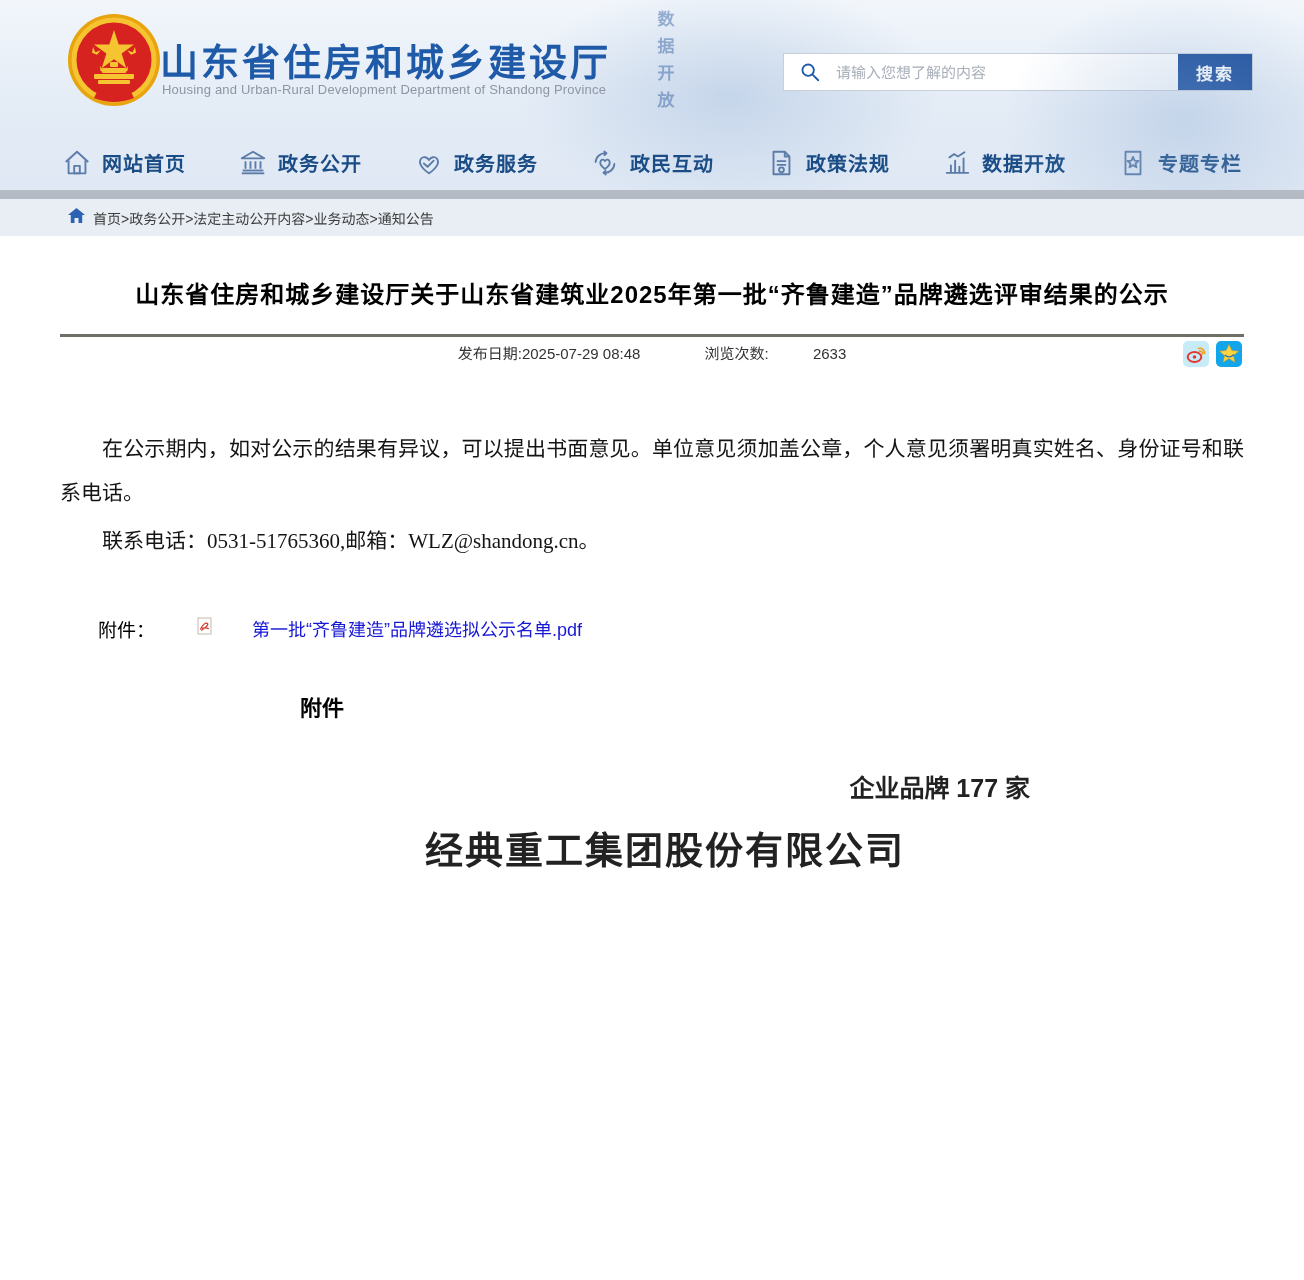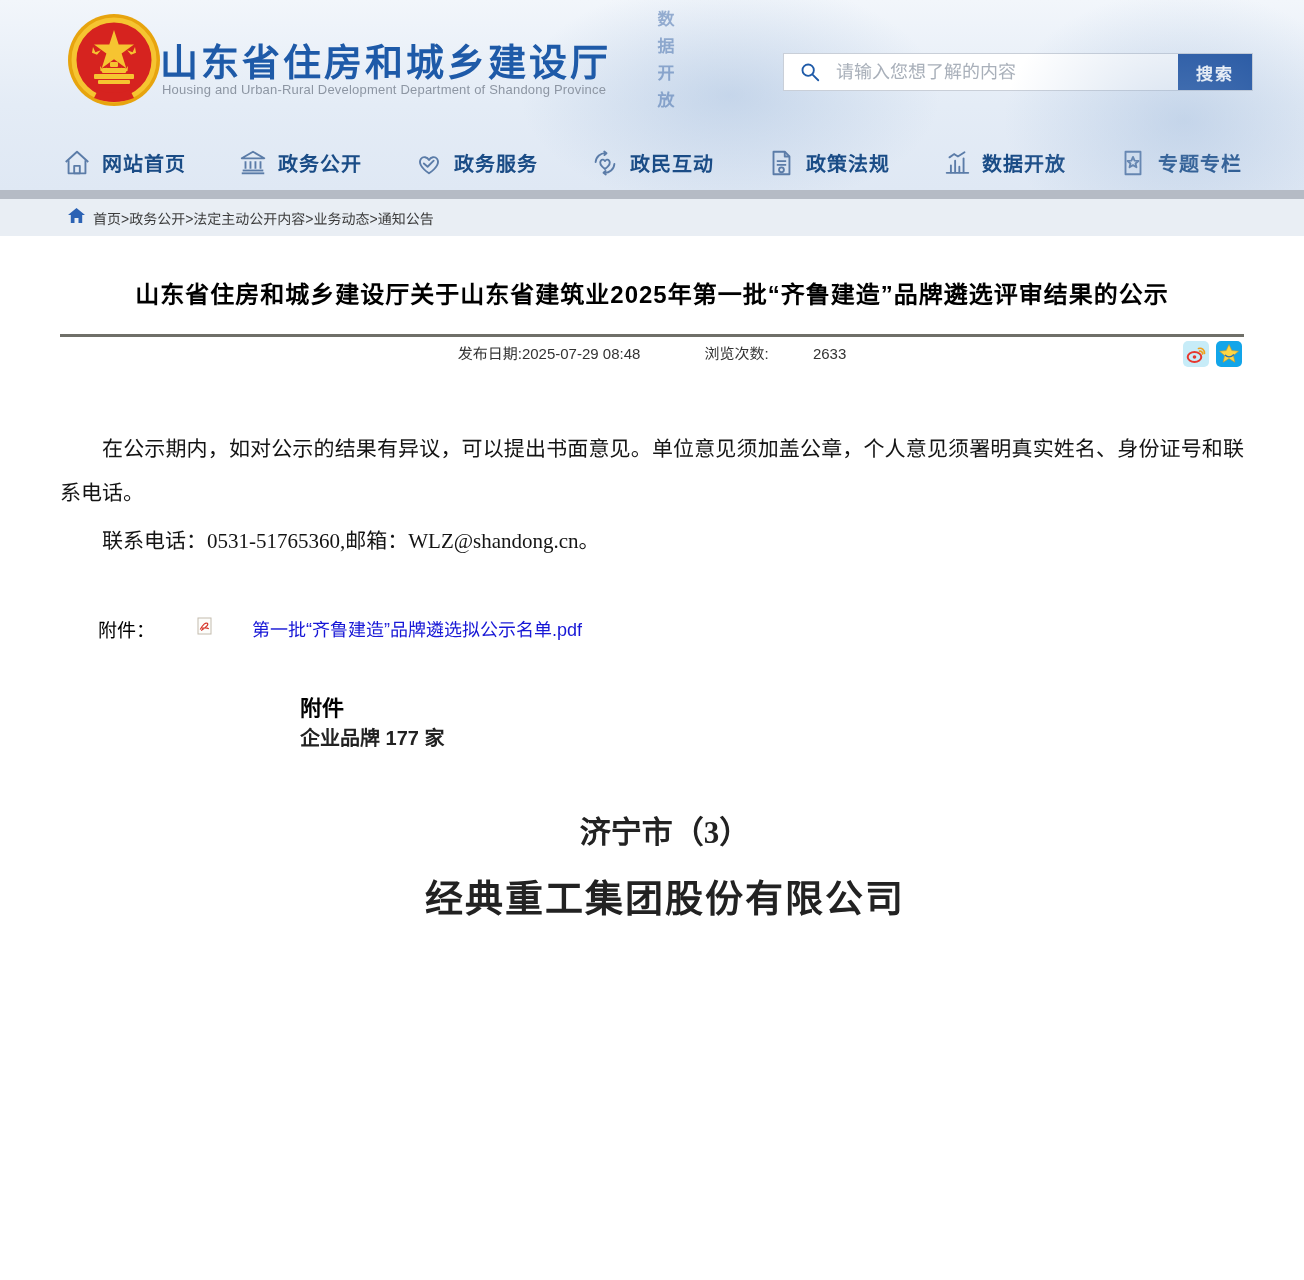--- a/index.html
+++ b/index.html
@@ -37,21 +37,21 @@
     font-family:"Liberation Serif",serif; font-size:17px; font-weight:bold;
     color:rgba(45,90,160,.45); text-align:center; line-height:1.6;
     filter:blur(.3px);
   }
   .searchbar {
     position:absolute; left:783px; top:53px; width:470px; height:38px;
     display:flex; background:#fff; border:1px solid #c9cfd8;
   }
   .search-icon-box { width:52px; display:flex; align-items:center; justify-content:center; }
   .search-input {
-    flex:1; border:none; outline:none; font-size:18px; color:#333;
+    flex:1; border:none; outline:none; font-size:15px; color:#333;
     font-family:"Liberation Sans",sans-serif; background:transparent;
   }
   .search-input::placeholder { color:#a9b0ba; }
   .search-btn {
     width:74px; border:none; background:#1c4f9e; color:#fff;
     font-size:17px; font-weight:bold; cursor:pointer; letter-spacing:2px;
     font-family:"Liberation Sans",sans-serif;
   }
   
   .nav {
@@ -94,21 +94,21 @@
   .attach-row .pdf-ic { margin:0 2px 0 4px; }
   .attach-link { color:#1717d6; cursor:pointer;
     font-family:"Liberation Sans",sans-serif; font-size:18px; }
   
   .doc-preview { margin-top:48px; margin-left:240px; width:730px; }
   .doc-annex { font-size:22px; font-weight:bold; color:#000; }
   .doc-title {
     margin-top:52px; text-align:center; font-size:29px; font-weight:bold;
     color:#000; letter-spacing:1px;
   }
-  .doc-brandcount { text-align:left; font-size:20px; font-weight:bold; }
+  .doc-brandcount { margin-top:46px; text-align:right; font-size:25px; font-weight:bold; }
   .doc-city {
     margin-top:56px; text-align:center; font-size:31px; font-weight:bold;
     font-family:"Liberation Serif","DejaVu Serif",serif;
   }
   .doc-company {
     margin-top:16px; text-align:center; font-size:38px; font-weight:bold;
     font-family:Liberation Sans, sans-serif; letter-spacing:2px;
   }
 </style>
 </head>
@@ -271,17 +271,16 @@
         <rect x="1" y="1" width="13" height="16" fill="#fdfdfb" stroke="#c3bcae" stroke-width="1"></rect>
         <path d="M3.2 12.5 C6 7.5 8.5 5.2 10.3 6.3 C12 7.5 9 10.5 4.2 13.4 M4.8 11.2 C7.5 10.6 10.5 10.8 11.8 11.8" stroke="#d6362b" fill="none" stroke-width="1.2"></path>
       </svg>
     </span>
     <a class="attach-link">第一批“齐鲁建造”品牌遴选拟公示名单.pdf</a>
   </div>
 
   <section class="doc-preview">
     <div class="doc-annex">附件</div>
     <div class="doc-brandcount">企业品牌 177 家</div>
-    <div class="doc-city">济宁市（3）</div>
     <div class="doc-company">经典重工集团股份有限公司</div>
   </section>
 
 </main>
 
 </body></html>

